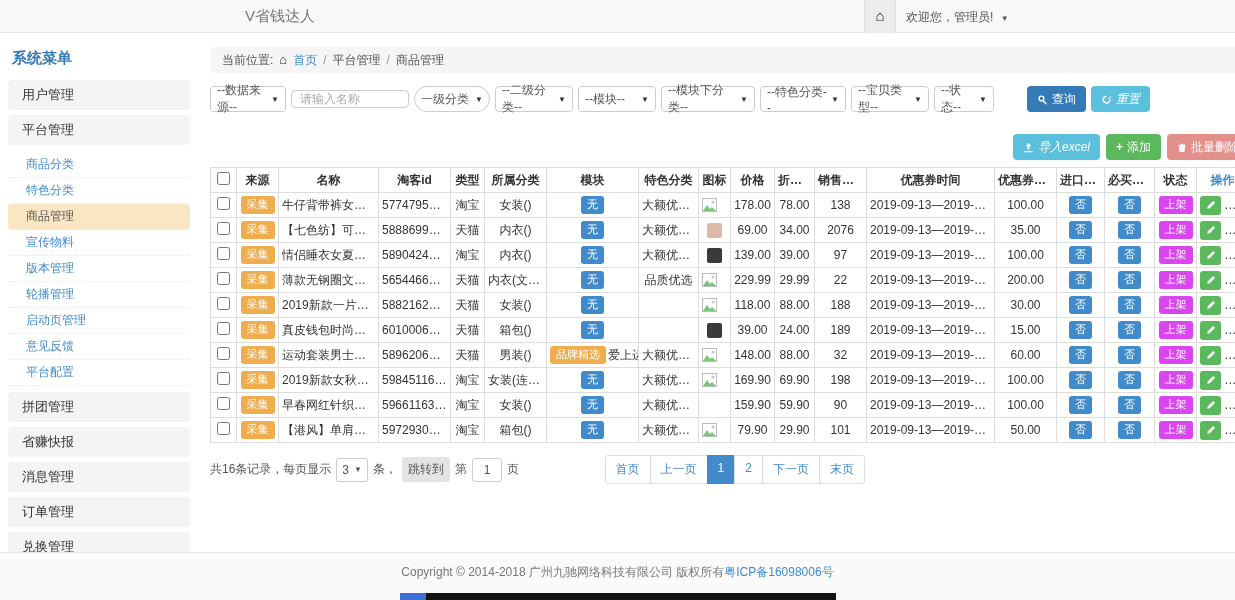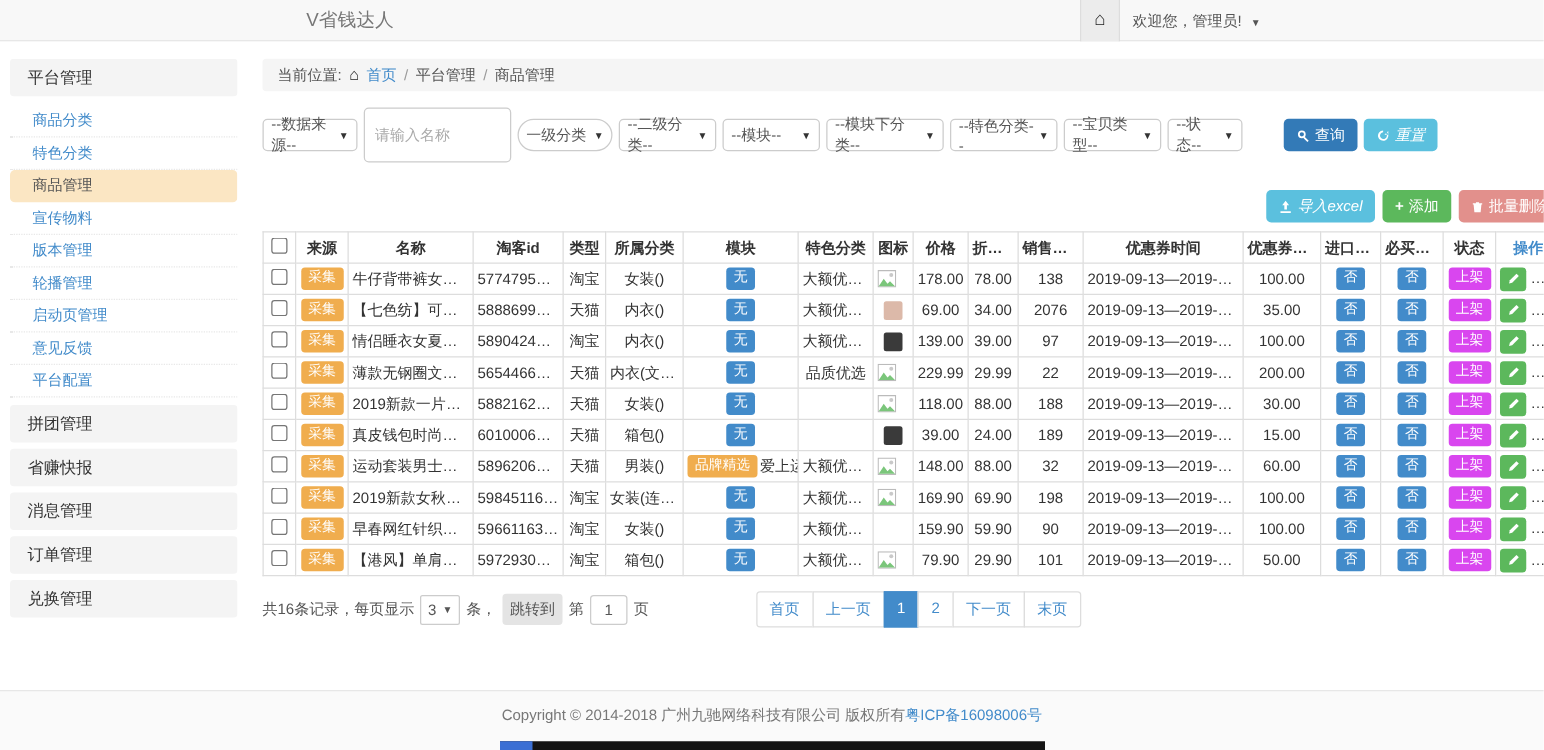--- a/index.html
+++ b/index.html
@@ -31,21 +31,21 @@
   .breadcrumb { background:#f5f5f5; border-radius:3px; height:26px; line-height:26px;
     padding:0 12px; font-size:12px; color:#555; margin-bottom:13px; display:flex; gap:6px; align-items:center; }
   .breadcrumb .home-ic { font-size:13px; color:#222; }
   .breadcrumb .bc-link { color:#428bca; cursor:pointer; }
   .breadcrumb .sep { color:#999; }
   
   .filter-row { display:flex; gap:5px; margin-bottom:22px; align-items:center; }
   .fselect { height:26px; border:1px solid #ccc; border-radius:4px; background:#fff; font-size:12px;
     color:#555; display:flex; align-items:center; justify-content:space-between; padding:0 6px; cursor:pointer; flex:none; }
   .fselect .caret { font-size:8px; color:#333; margin-left:4px; }
-  .finput { height:44px; border:1px solid #ccc; border-radius:4px; font-size:12px; padding:0 8px;
+  .finput { height:18px; border:1px solid #ccc; border-radius:4px; font-size:12px; padding:0 8px;
     color:#555; flex:none; }
   .finput::placeholder { color:#aaa; }
   .btn { height:26px; border:none; border-radius:4px; color:#fff; font-size:12px; padding:0 10px;
     display:inline-flex; align-items:center; gap:4px; cursor:pointer; flex:none; }
   .btn-primary { background:#337ab7;margin-left:28px; }
   .btn-info { background:#5bc0de;font-style:italic; }
   .btn-success { background:#5cb85c; }
   .btn-danger-light { background:#e2908c; }
   
   .action-row { display:flex; justify-content:flex-end; gap:6px; margin-bottom:7px; }
@@ -96,21 +96,23 @@
     <span>⌂</span>
   </div>
   <div class="welcome">
     <span>欢迎您，管理员!</span>
     <span class="caret">▼</span>
   </div>
 </div>
 
 <div class="layout">
   <div class="sidebar">
+    <div class="sys-title">系统菜单</div>
     <div id="menu-root">
+        <div class="menu-group">用户管理</div>
         <div class="menu-group">平台管理</div>
         <div class="submenu">
           <div class="submenu-item">商品分类</div>
           <div class="submenu-item">特色分类</div>
           <div class="submenu-item active">商品管理</div>
           <div class="submenu-item">宣传物料</div>
           <div class="submenu-item">版本管理</div>
           <div class="submenu-item">轮播管理</div>
           <div class="submenu-item">启动页管理</div>
           <div class="submenu-item">意见反馈</div>

